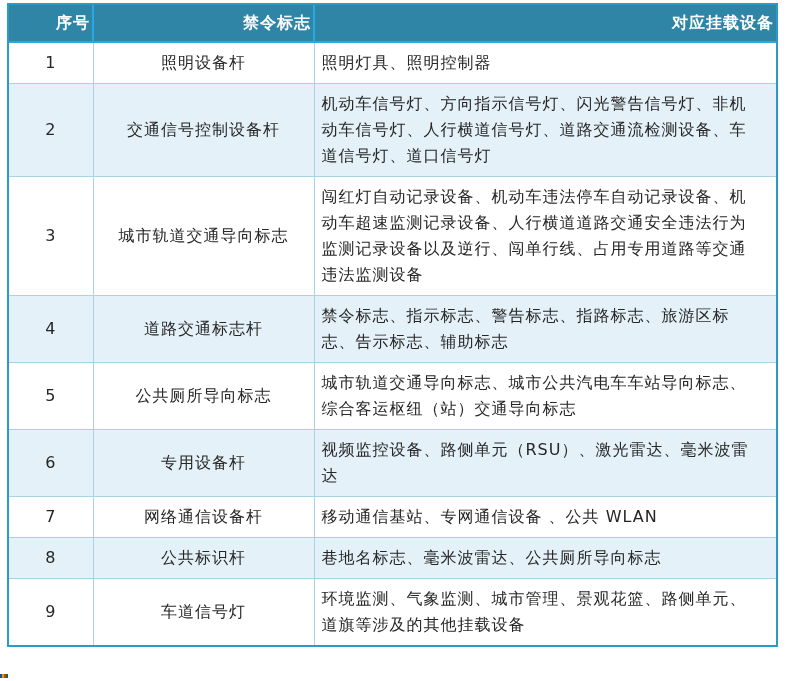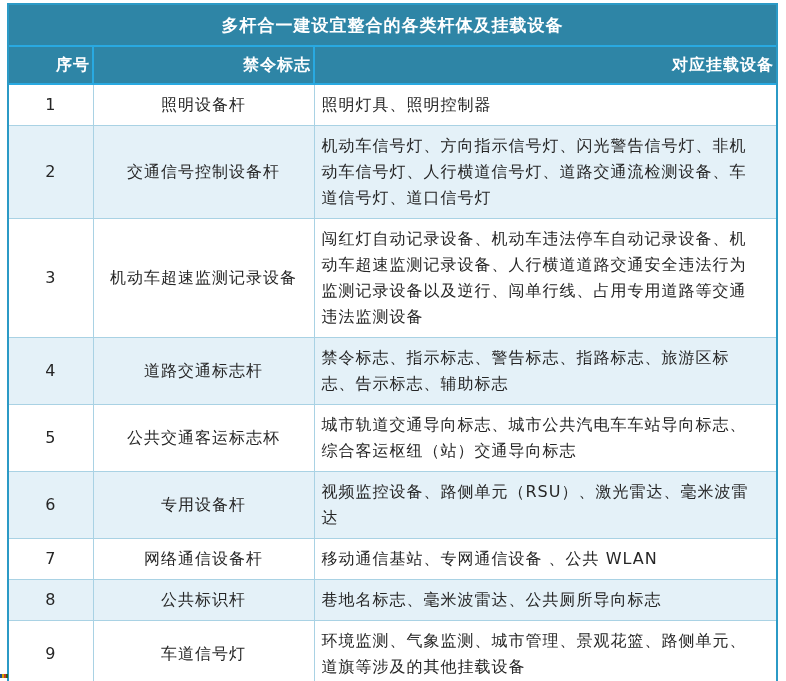--- a/index.html
+++ b/index.html
@@ -77,21 +77,20 @@
       #234f8c 0px, #234f8c 2px,
       #d6a400 2px, #d6a400 4px,
       #c43a2a 4px, #c43a2a 6px,
       #2f5f1e 6px, #2f5f1e 8px);
   }
 </style>
 </head>
 <body>
 
 <div class="table-wrap">
-  <div class="title-bar">多杆合一建设宜整合的各类杆体及挂载设备</div>
   <table class="poles">
     <colgroup>
       <col class="c-num">
       <col class="c-pole">
       <col class="c-devices">
     </colgroup>
     <thead>
       <tr>
         <th>序号</th>
         <th>禁令标志</th>
@@ -104,31 +103,31 @@
           <td class="pole">照明设备杆</td>
           <td class="devices">照明灯具、照明控制器</td>
         </tr>
         <tr>
           <td class="num">2</td>
           <td class="pole">交通信号控制设备杆</td>
           <td class="devices">机动车信号灯、方向指示信号灯、闪光警告信号灯、非机动车信号灯、人行横道信号灯、道路交通流检测设备、车道信号灯、道口信号灯</td>
         </tr>
         <tr>
           <td class="num">3</td>
-          <td class="pole">机动车超速监测记录设备</td>
+          <td class="pole">城市轨道交通导向标志</td>
           <td class="devices">闯红灯自动记录设备、机动车违法停车自动记录设备、机动车超速监测记录设备、人行横道道路交通安全违法行为监测记录设备以及逆行、闯单行线、占用专用道路等交通违法监测设备</td>
         </tr>
         <tr>
           <td class="num">4</td>
           <td class="pole">道路交通标志杆</td>
           <td class="devices">禁令标志、指示标志、警告标志、指路标志、旅游区标志、告示标志、辅助标志</td>
         </tr>
         <tr>
           <td class="num">5</td>
-          <td class="pole">公共交通客运标志杯</td>
+          <td class="pole">公共厕所导向标志</td>
           <td class="devices">城市轨道交通导向标志、城市公共汽电车车站导向标志、综合客运枢纽（站）交通导向标志</td>
         </tr>
         <tr>
           <td class="num">6</td>
           <td class="pole">专用设备杆</td>
           <td class="devices">视频监控设备、路侧单元（RSU）、激光雷达、毫米波雷达</td>
         </tr>
         <tr>
           <td class="num">7</td>
           <td class="pole">网络通信设备杆</td>

